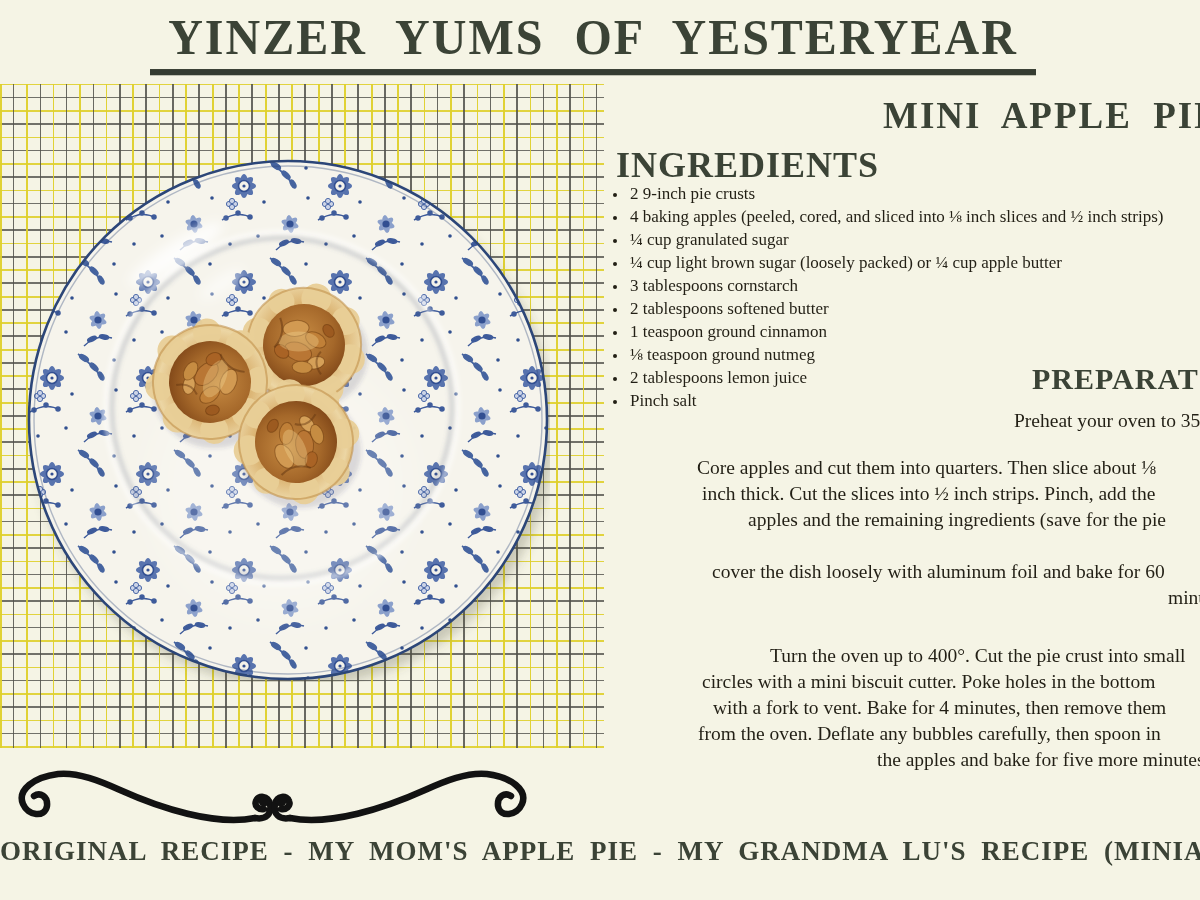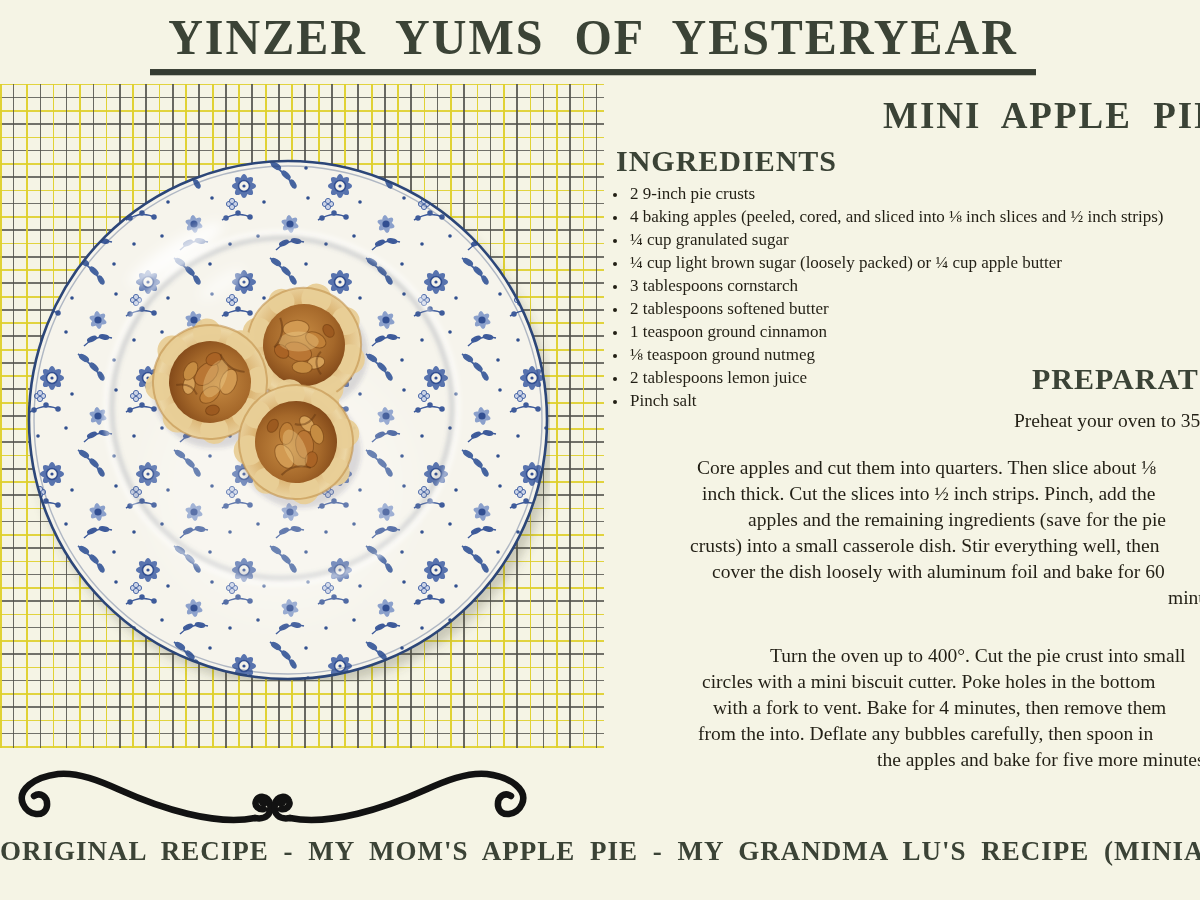--- a/index.html
+++ b/index.html
@@ -28,21 +28,21 @@
         rgba(80,80,74,.80) 13px 14.5px, transparent 14.5px 26.5px);
   }
 
   
   .recipe-title{
     position:absolute;left:883px;top:94px;white-space:nowrap;
     font-weight:700;font-size:37px;letter-spacing:2px;word-spacing:10px;color:#3b4336;
   }
   .ingredients-heading{
     position:absolute;left:616px;top:144px;white-space:nowrap;
-    font-weight:700;font-size:30px;letter-spacing:1px;color:#3b4336;
+    font-weight:700;font-size:36px;letter-spacing:1px;color:#3b4336;
   }
   .preparation-heading{
     position:absolute;left:1032px;top:362px;white-space:nowrap;
     font-weight:700;font-size:30px;letter-spacing:1px;color:#3b4336;
   }
 
   
   .ingredients-list{
     position:absolute;left:604px;top:182px;width:580px;margin:0;
     padding:0 0 0 24px;font-size:17px;line-height:23px;color:#221f15;
@@ -220,28 +220,27 @@
     <li>2 tablespoons lemon juice</li>
     <li>Pinch salt</li>
   </ul>
 
   <div class="preparation-heading">PREPARATION</div>
   <div class="pline" style="left:1014px;top:408px">Preheat your oven to 350°.</div>
 
   <div class="pline" style="left:697px;top:455px">Core apples and cut them into quarters. Then slice about ⅛</div>
   <div class="pline" style="left:702px;top:481px">inch thick. Cut the slices into ½ inch strips. Pinch, add the</div>
   <div class="pline" style="left:748px;top:507px">apples and the remaining ingredients (save for the pie</div>
-  <div class="pline" style="left:690px;top:533px">crusts) into a small casserole dish. Stir everything well, then</div>
   <div class="pline" style="left:712px;top:559px">cover the dish loosely with aluminum foil and bake for 60</div>
   <div class="pline" style="left:1168px;top:585px">minutes.</div>
 
   <div class="pline" style="left:770px;top:643px">Turn the oven up to 400°. Cut the pie crust into small</div>
   <div class="pline" style="left:702px;top:669px">circles with a mini biscuit cutter. Poke holes in the bottom</div>
   <div class="pline" style="left:713px;top:695px">with a fork to vent. Bake for 4 minutes, then remove them</div>
-  <div class="pline" style="left:698px;top:721px">from the into. Deflate any bubbles carefully, then spoon in</div>
+  <div class="pline" style="left:698px;top:721px">from the oven. Deflate any bubbles carefully, then spoon in</div>
   <div class="pline" style="left:877px;top:747px">the apples and bake for five more minutes.</div>
 
   <svg class="flourish" viewBox="0 0 545 62">
     <defs>
       <g id="flourish-half" fill="none" stroke="#121212" stroke-width="6.5" stroke-linecap="round">
         <path d="M 255,50
                  C 215,58 160,40 120,22
                  C 100,13 78,4 58,6
                  C 34,9 17,22 23,36
                  C 28,48 45,50 47,38

